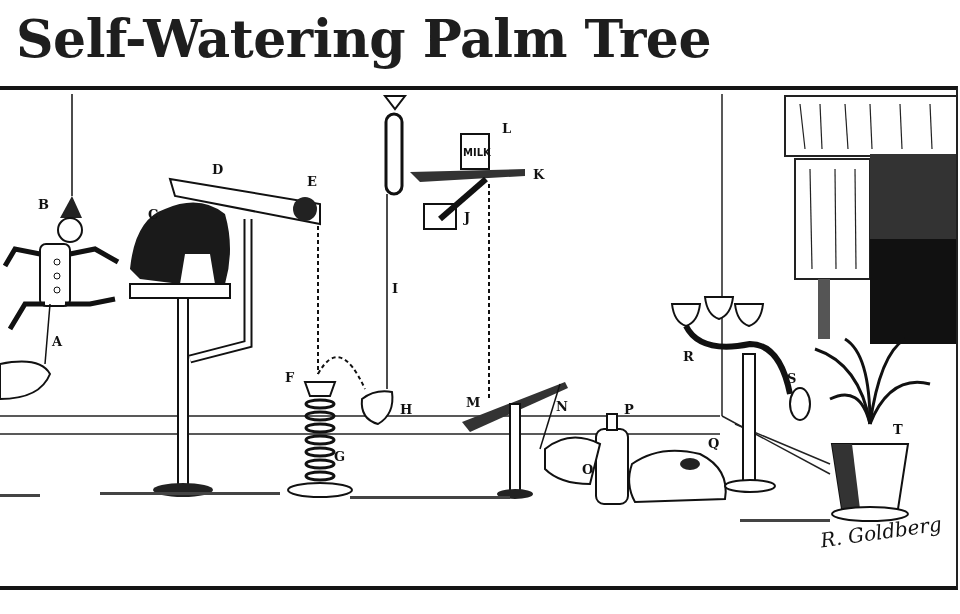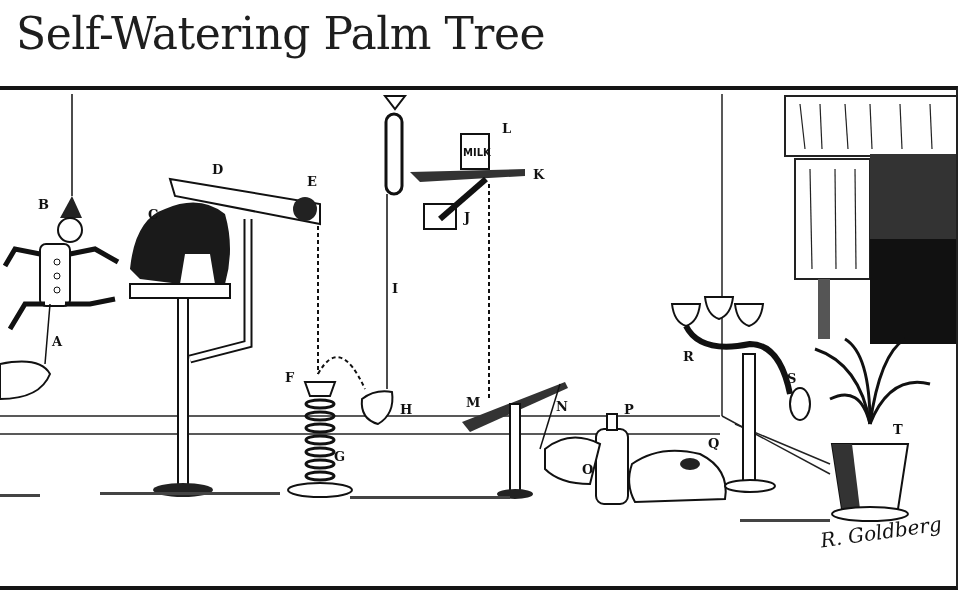--- a/index.html
+++ b/index.html
@@ -1,17 +1,17 @@
 <!DOCTYPE html>
 <html><head>
 <meta charset="utf-8">
 <style>
   html,body{margin:0;padding:0;background:#fff;}
   body{width:960px;height:614px;position:relative;overflow:hidden;font-family:"DejaVu Serif",serif;}
-  .title{position:absolute;left:16px;top:8px;font-family:"DejaVu Serif",serif;font-weight:normal;font-size:44px;color:#1e1e1e;letter-spacing:-0.5px;}
+  .title{position:absolute;left:16px;top:8px;font-family:"DejaVu Serif",serif;font-weight:bold;font-size:52px;color:#1e1e1e;letter-spacing:-0.5px;}
   .panel{position:absolute;left:0;top:86px;width:958px;height:504px;border-top:4px solid #151515;border-bottom:4px solid #151515;border-right:2px solid #222;box-sizing:border-box;background:#fff;overflow:hidden;}
   .panel svg{position:absolute;left:0;top:0;}
   .lbl{position:absolute;font-family:"DejaVu Serif",serif;font-weight:bold;font-size:13px;color:#111;}
   .sig{position:absolute;left:820px;top:520px;font-family:"DejaVu Serif",serif;font-style:italic;font-size:20px;color:#111;transform:rotate(-8deg);}
 </style>
 </head>
 <body>
 
 <div class="title">Self-Watering Palm Tree</div>
 

